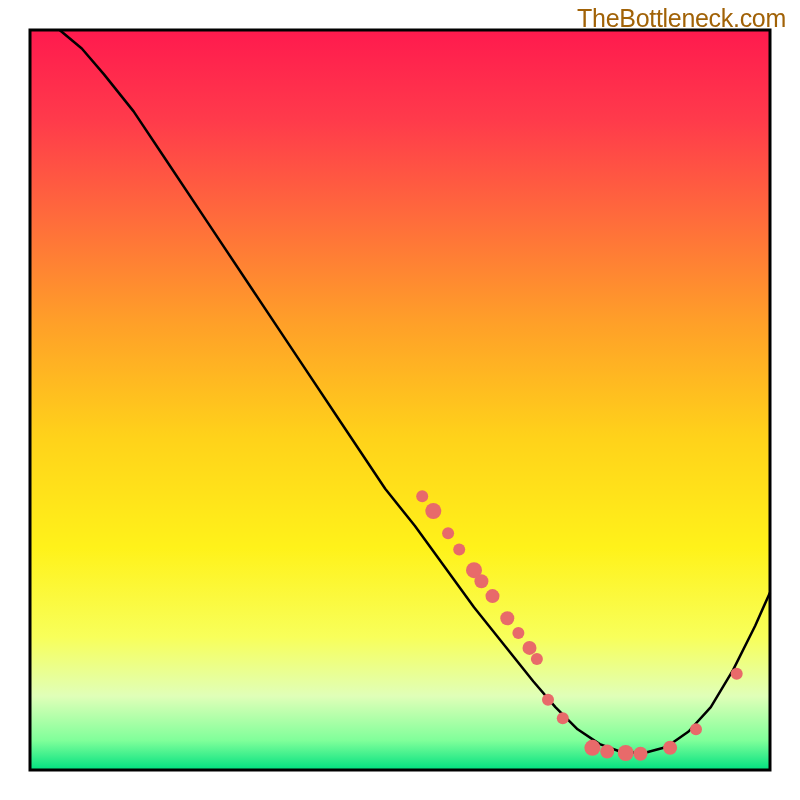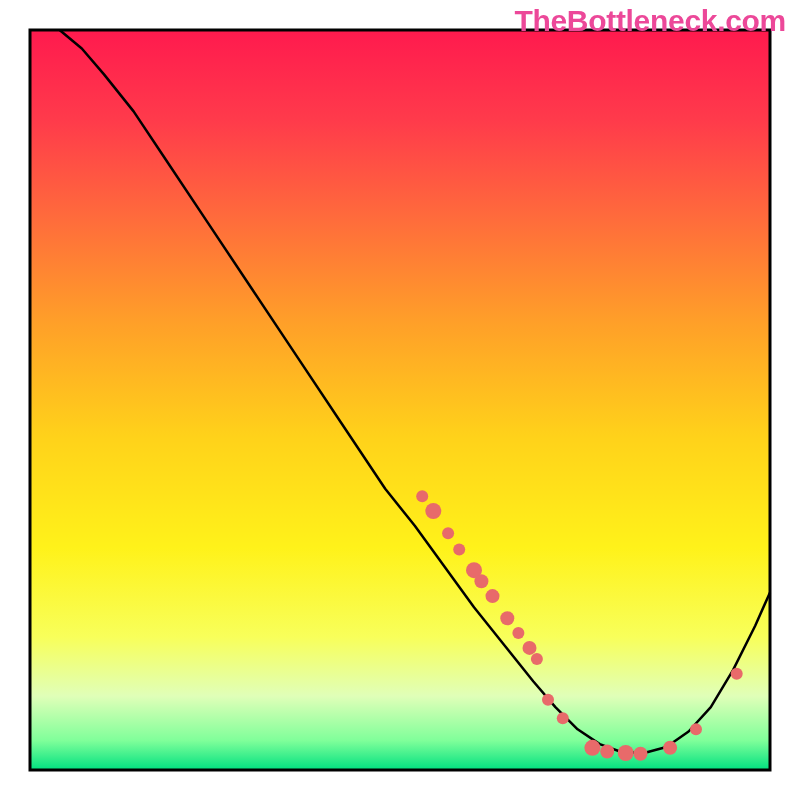--- a/index.html
+++ b/index.html
@@ -13,23 +13,23 @@
   }
   .chart-container {
     position: relative;
     width: 800px;
     height: 800px;
   }
   .watermark {
     position: absolute;
     top: 4px;
     right: 14px;
-    font-size: 30px;
-    font-weight: 700;
-    color: #ec4899;
+    font-size: 25px;
+    font-weight: 400;
+    color: #a16207;
     letter-spacing: -0.3px;
     z-index: 10;
   }
   svg {
     display: block;
   }
 </style>
 </head>
 <body>
 

